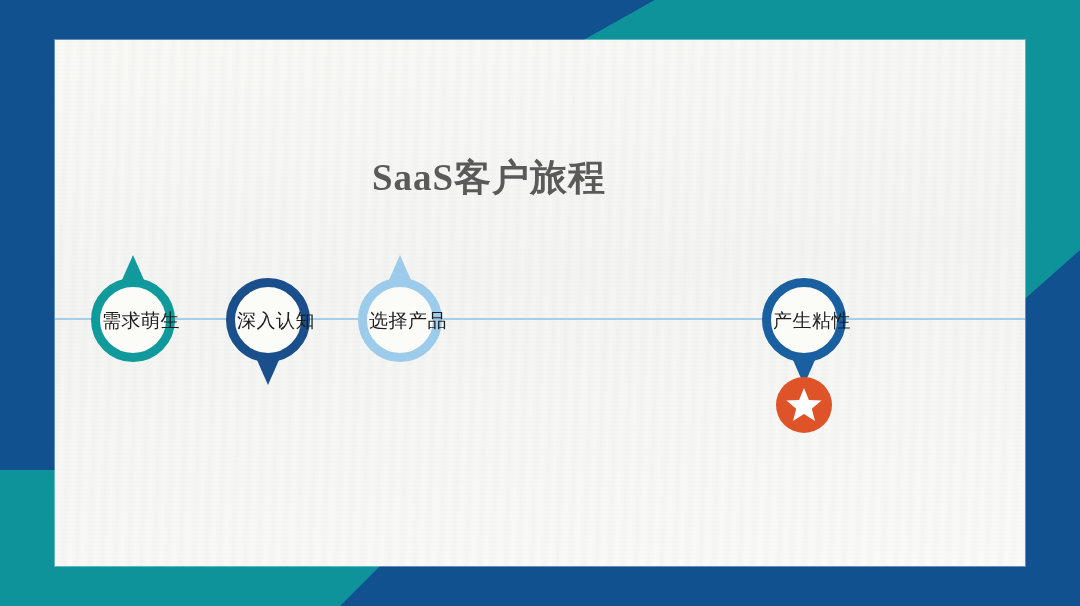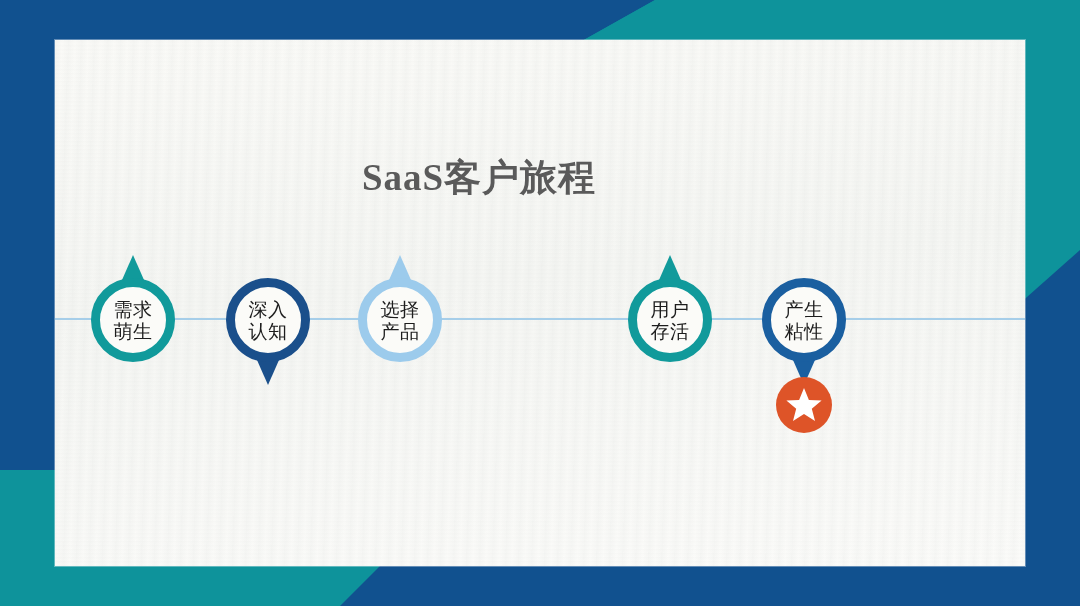--- a/index.html
+++ b/index.html
@@ -44,21 +44,21 @@
     background:#FAFAF7;
     background-image:
       repeating-linear-gradient(0deg, rgba(0,0,0,0.014) 0px, rgba(0,0,0,0.0) 2px, rgba(0,0,0,0.012) 4px),
       repeating-linear-gradient(92deg, rgba(140,150,150,0.05) 0px, rgba(255,255,255,0) 7px, rgba(150,160,160,0.045) 13px),
       linear-gradient(175deg,#fbfbf8 0%, #f6f7f4 45%, #fcfcfa 100%);
     box-shadow:0 0 0 1px rgba(255,255,255,0.35);
   }
 
   
   .title{
-    position:absolute;left:2px;top:113px;width:844px;text-align:center;
+    position:absolute;left:12px;top:113px;width:844px;text-align:center;
     font-family:"Liberation Serif","DejaVu Serif",serif;
     font-size:37px;font-weight:700;color:#5A5A5A;letter-spacing:1px;
     white-space:nowrap;
   }
 
   
   .timeline{
     position:absolute;left:0px;top:278px;width:970px;height:2px;
     background:#A6CEE9;
   }
@@ -81,22 +81,22 @@
   }
   .pin.up .tip{
     top:-23px;
     border-bottom:34px solid currentColor;
   }
   .pin.down .tip{
     bottom:-23px;
     border-top:34px solid currentColor;
   }
   .pin .label{
-    position:absolute;left:0;top:0;width:84px;height:84px;
-    display:flex;flex-direction:column;align-items:center;justify-content:center;
+    position:absolute;left:8px;top:0;width:84px;height:84px;
+    display:flex;flex-direction:row;align-items:center;justify-content:center;
     z-index:3;color:#1D1D1D;
     font-family:"DejaVu Sans","Liberation Sans",sans-serif;
     font-size:19px;line-height:22px;letter-spacing:0.5px;
   }
   .pin .label span{display:block;}
 
   
   .star-badge{
     position:absolute;width:56px;height:56px;border-radius:50%;
     background:#DE5428;display:flex;align-items:center;justify-content:center;
@@ -144,28 +144,20 @@
     <div class="pin down" id="p1" style="left:171px;top:238px;color:#1A4F8B;">
       <div class="tip"></div>
       <div class="ring"></div>
       <div class="label">
         <span>深入</span>
         <span>认知</span>
       </div>
     </div>
 
 
-    <div class="pin up" id="p4" style="left:573px;top:238px;color:#119A9B;">
-      <div class="tip"></div>
-      <div class="ring"></div>
-      <div class="label">
-        <span>用户</span>
-        <span>存活</span>
-      </div>
-    </div>
 
     <div class="pin down" id="p5" style="left:707px;top:238px;color:#1A5FA0;text-align:center;">
       <div class="tip"></div>
       <div class="ring"></div>
       <div class="label">
         <span>产生</span>
         <span>粘性</span>
       </div>
     </div>
 

